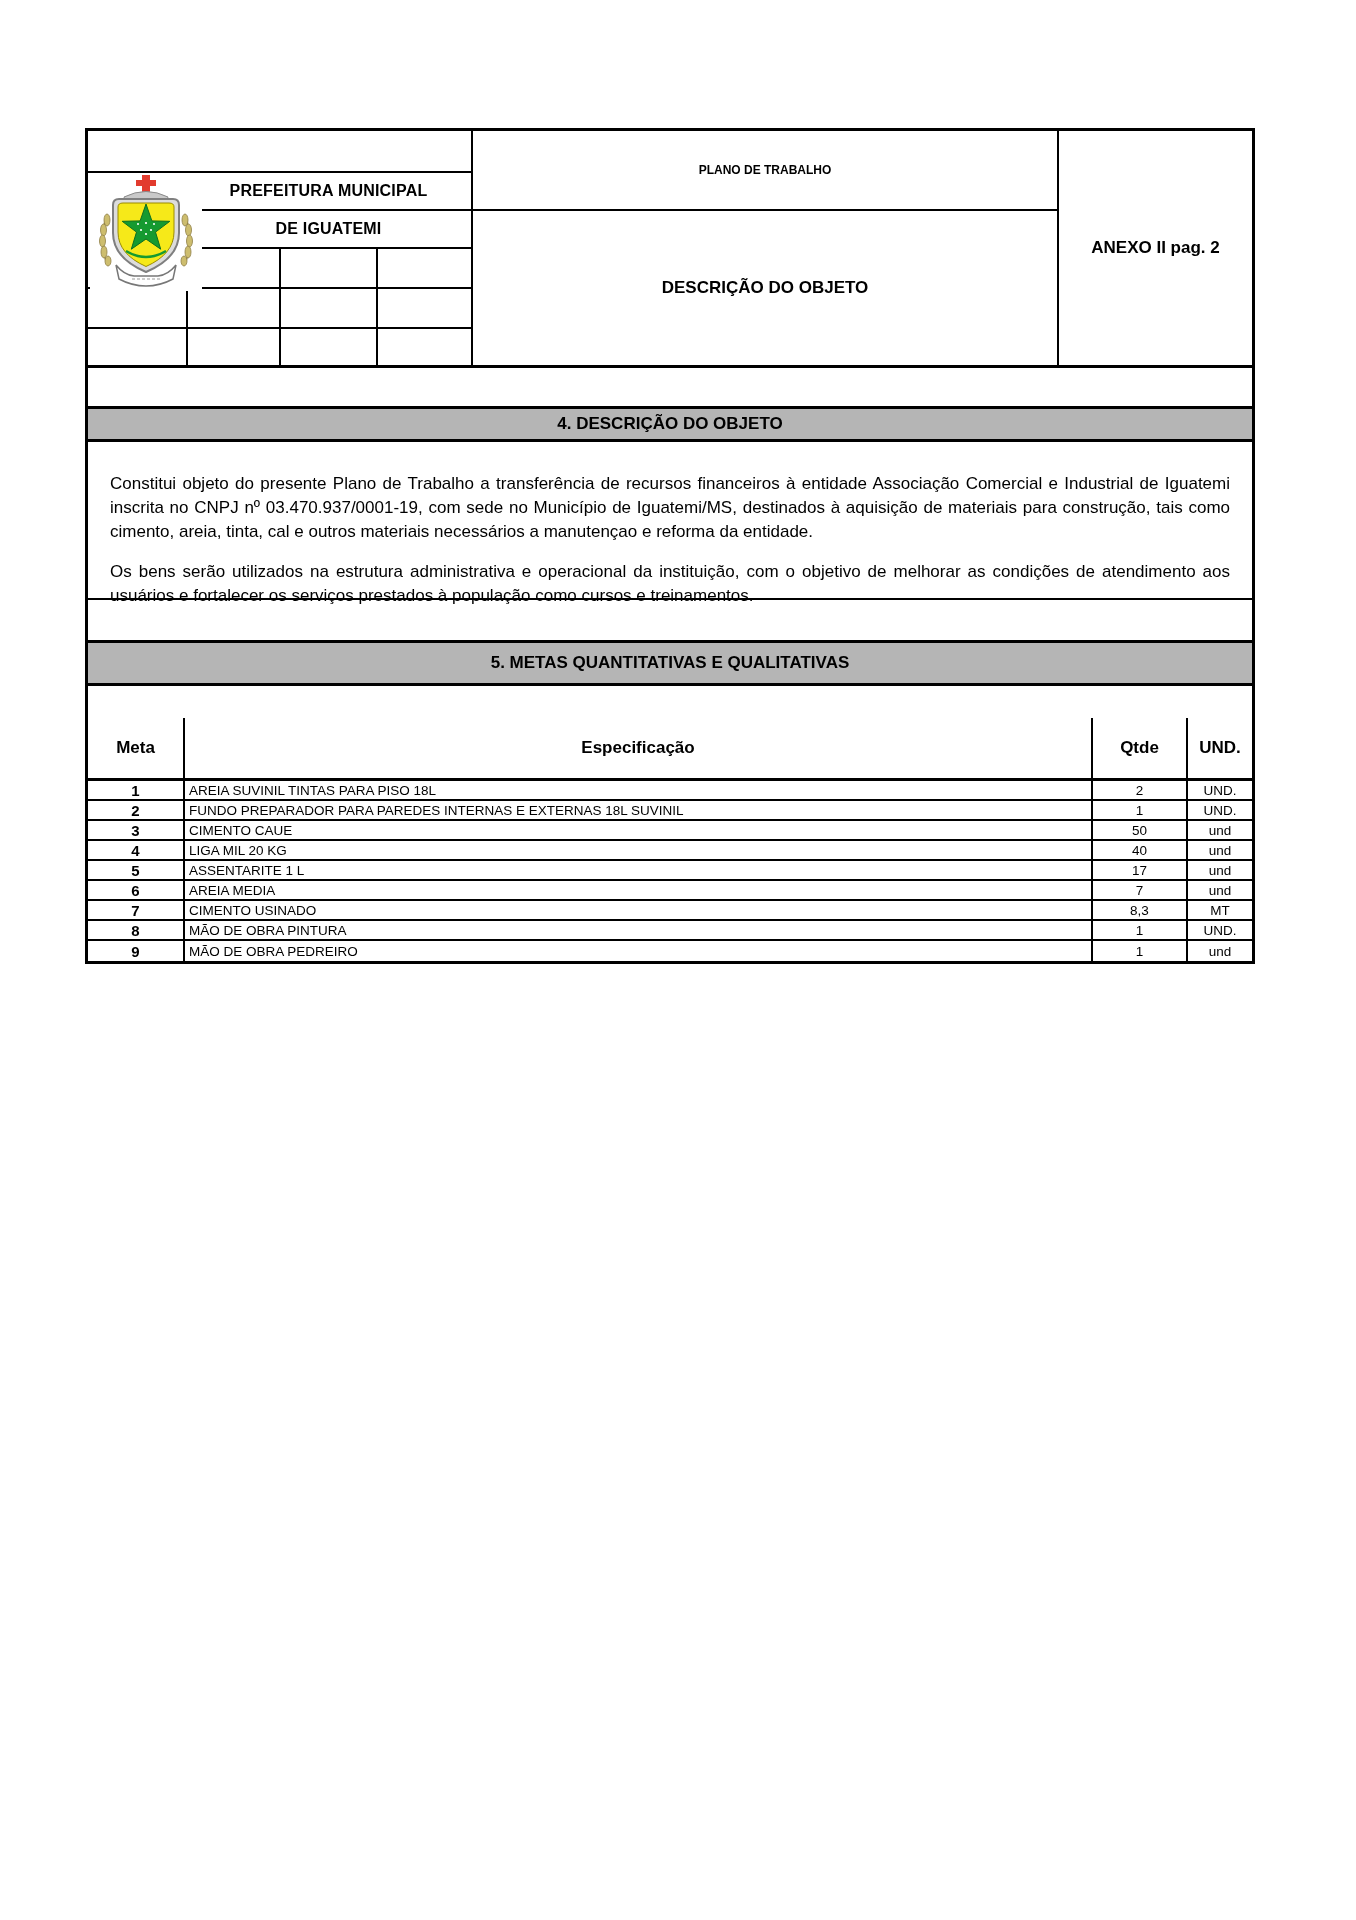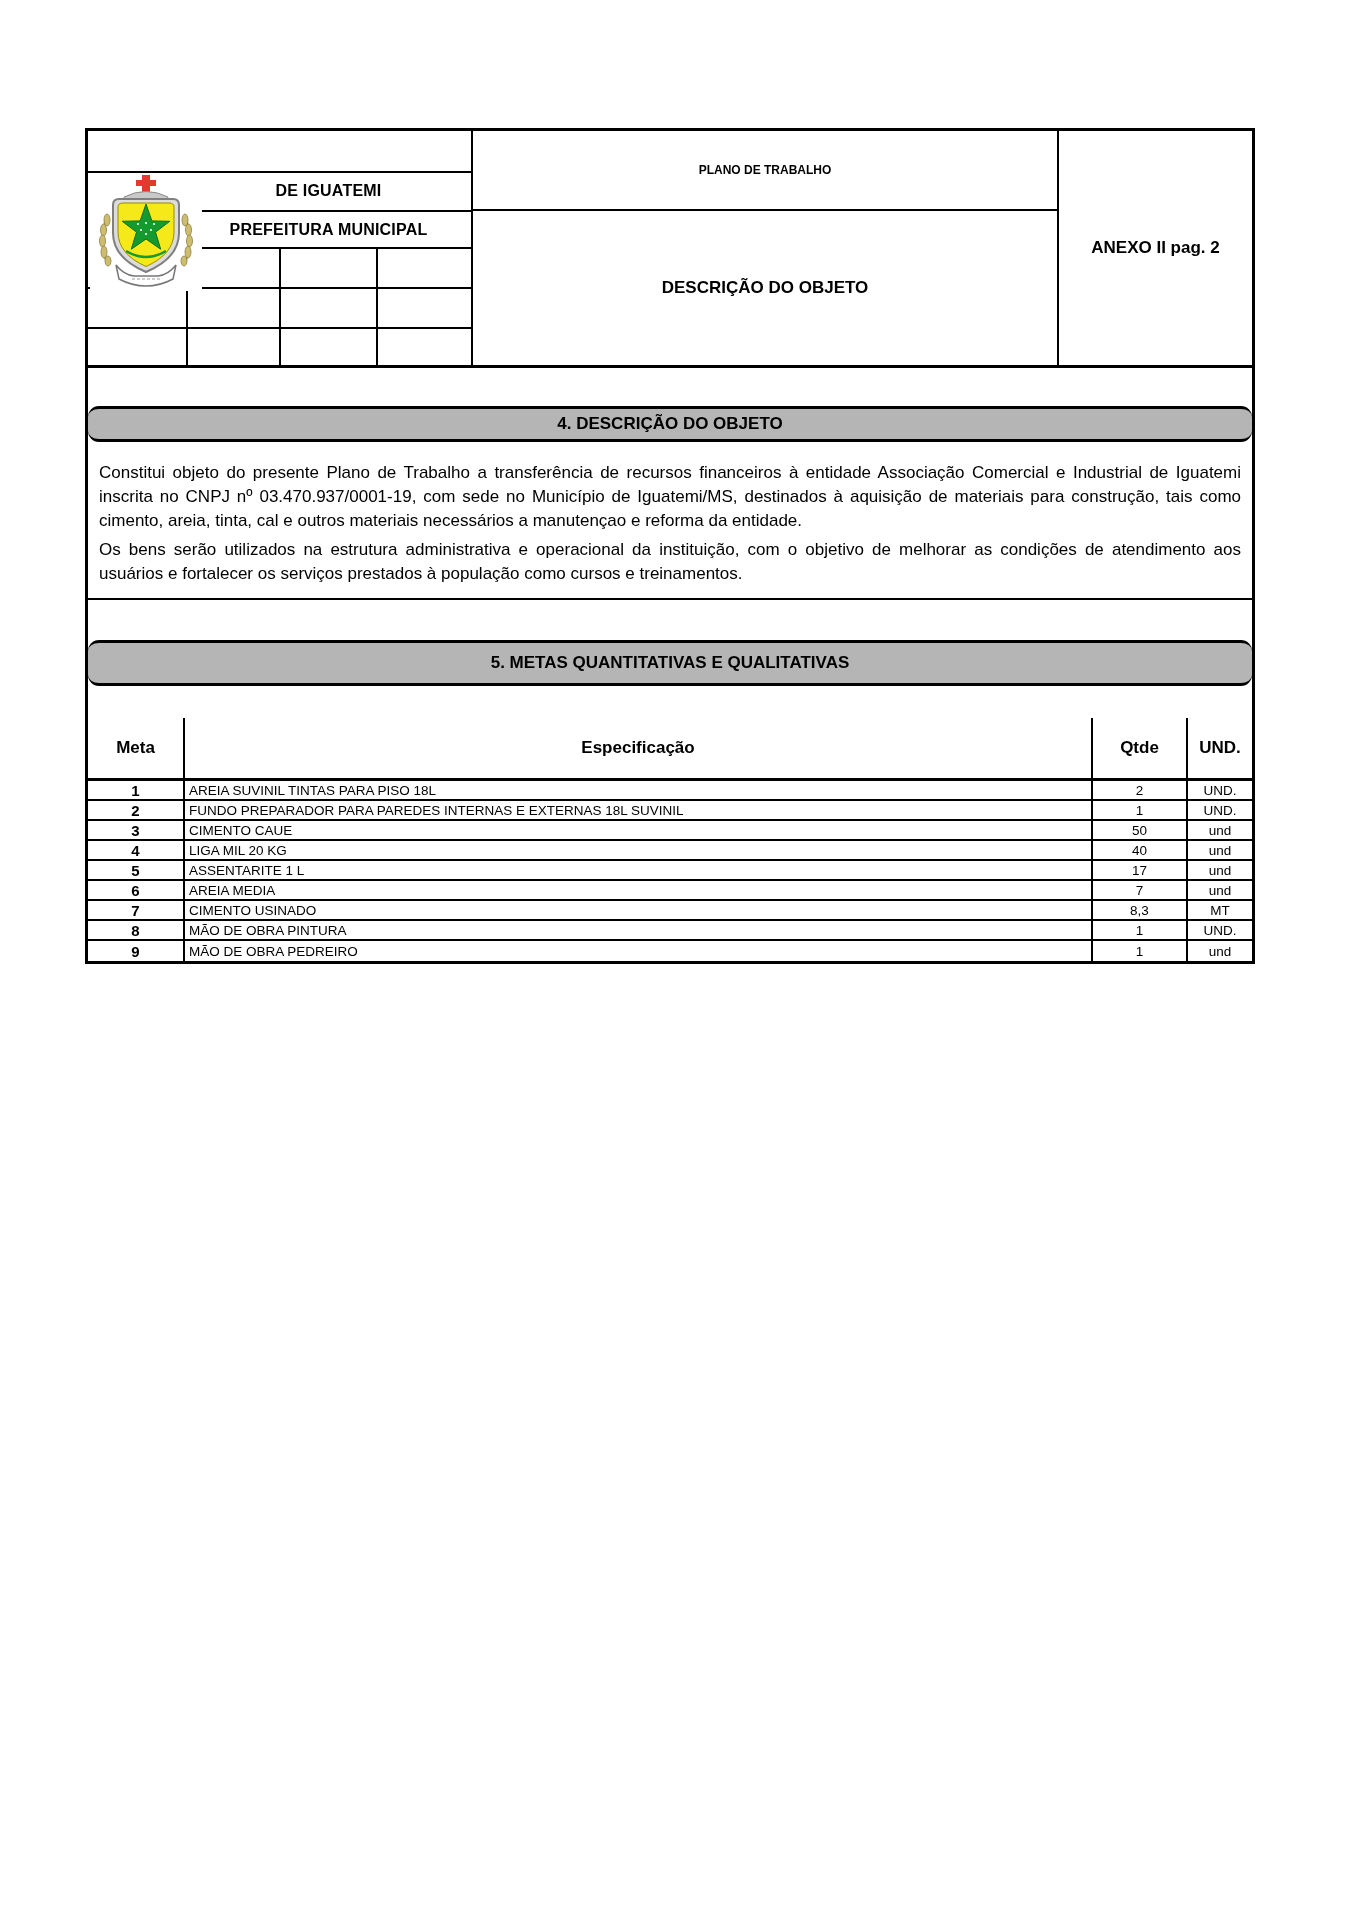--- a/index.html
+++ b/index.html
@@ -33,25 +33,25 @@
 
   .hmid { width:586px; border-right:2px solid #000; display:flex; flex-direction:column; }
   .hm-title { height:80px; border-bottom:2px solid #000; display:flex; align-items:center; justify-content:center;
               font-weight:bold; font-size:12px; }
   .hm-sub { flex:1; display:flex; align-items:center; justify-content:center; font-weight:bold; font-size:17px; }
   .hright { flex:1; display:flex; align-items:center; justify-content:center; font-weight:bold; font-size:17px; }
 
   
   .band1 { height:38px; }
   .banner { background:#b5b5b5; border-top:3px solid #000; border-bottom:3px solid #000;
-            display:flex; align-items:center; justify-content:center; font-weight:bold; font-size:17px;border-radius:11px; }
+            display:flex; align-items:center; justify-content:center; font-weight:bold; font-size:17px; }
   .banner4 { height:36px; }
   .pararea { height:158px; border-bottom:2px solid #000; padding:14px 6px 0 6px;
              font-size:17px; line-height:24px; text-align:justify; }
-  .pararea p { margin:5px; }
+  .pararea p { margin:16px; }
   .band2 { height:40px; }
   .banner5 { height:46px; }
 
   
   .thead { display:flex; height:95px; border-bottom:3px solid #000; font-weight:bold; font-size:17px; }
   .thead .cell { display:flex; align-items:center; justify-content:center;margin-top:32px; }
   .c-meta { width:95px; }
   .c-spec { flex:1; border-left:2px solid #000; }
   .c-qtde { width:95px; border-left:2px solid #000; }
   .c-und  { width:66px; border-left:2px solid #000; }
@@ -64,27 +64,27 @@
 </style>
 </head>
 <body>
 
 <div class="canvas">
   <div class="sheet">
 
     <div class="header">
       <div class="hleft">
         <div class="hl-r1"></div>
+        <div class="hl-row hl-r2">
+          <div class="hl-logo-col"></div>
+          <div class="hl-text">PREFEITURA MUNICIPAL</div>
+        </div>
         <div class="hl-row hl-r3">
           <div class="hl-logo-col"></div>
           <div class="hl-text">DE IGUATEMI</div>
-        </div>
-        <div class="hl-row hl-r2">
-          <div class="hl-logo-col"></div>
-          <div class="hl-text">PREFEITURA MUNICIPAL</div>
         </div>
         <div class="hl-grid hl-r4">
           <div class="gc gc1"></div>
           <div class="gc gc2"></div>
           <div class="gc gc3"></div>
           <div class="gc gc4"></div>
         </div>
         <div class="hl-grid hl-r5">
           <div class="gc gc1"></div>
           <div class="gc gc2"></div>

